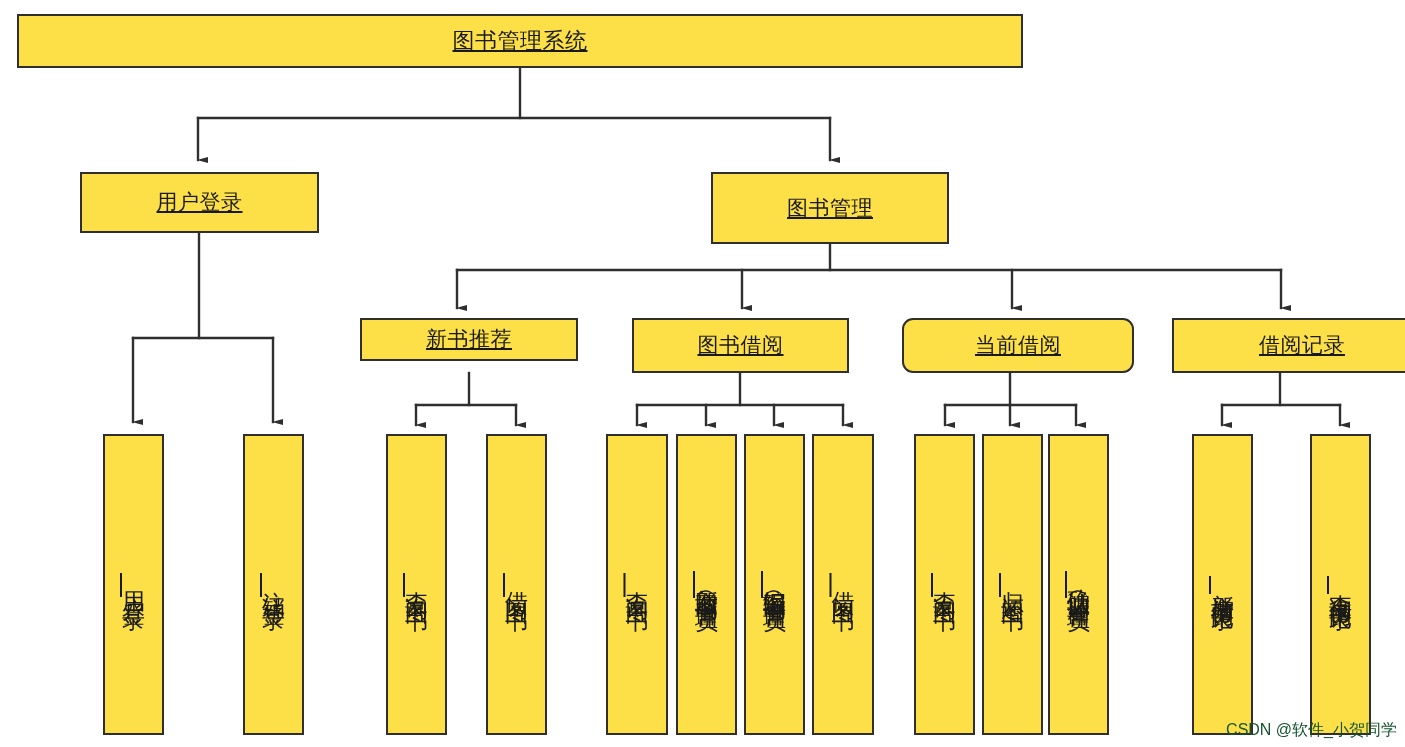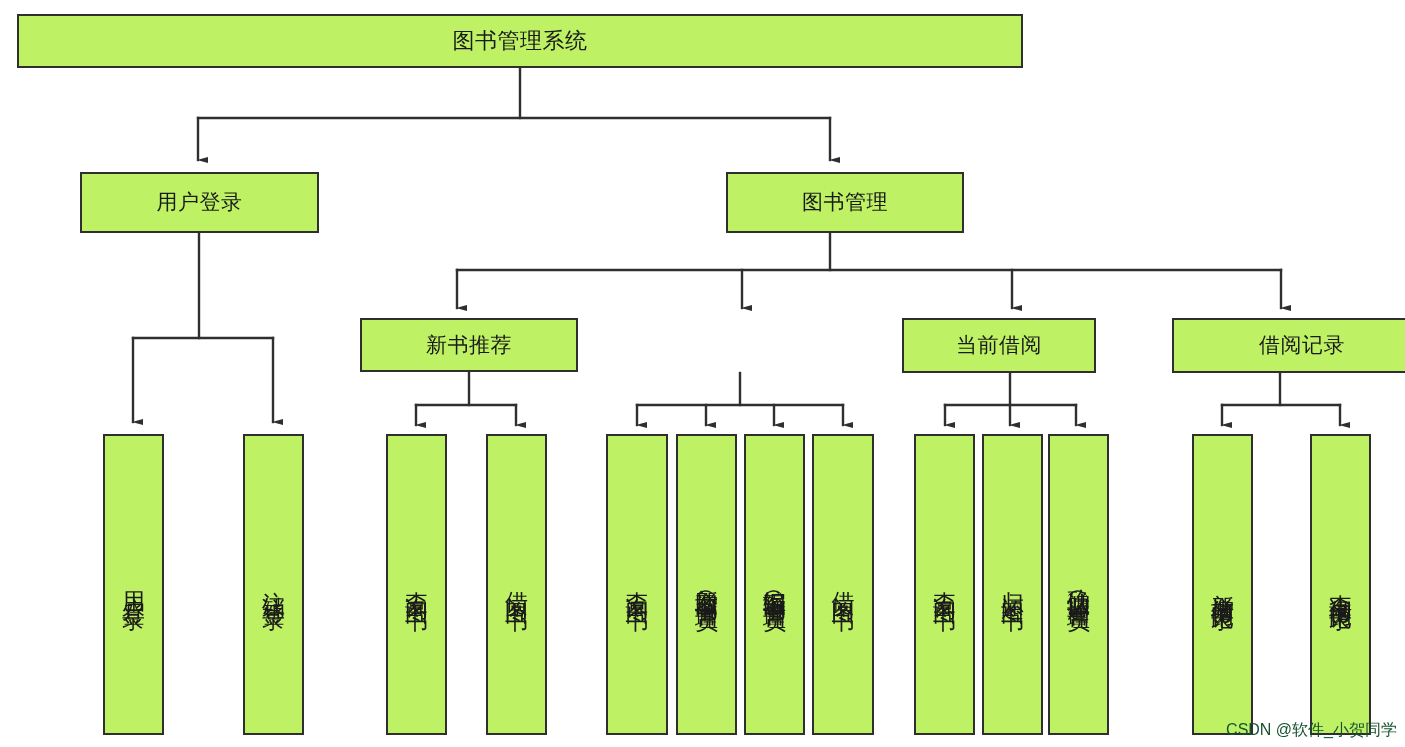--- a/index.html
+++ b/index.html
@@ -23,26 +23,27 @@
     left: 0;
     top: 0;
     width: 1405px;
     height: 747px;
     pointer-events: none;
   }
   .node {
     position: absolute;
     box-sizing: border-box;
     border: 2px solid #2f2f2f;
-    background: #bef264;
+    background: #fde047;
     display: flex;
     align-items: center;
     justify-content: center;
     color: #1a1a1a;
     z-index: 2;
+    text-decoration: underline;
   }
   .node-label {
     display: block;
     text-align: center;
     line-height: 1.05;
     white-space: nowrap;
   }
   
   .node.horizontal .node-label {
     font-size: 21px;
@@ -137,30 +138,33 @@
   </svg>
 
   <div class="node root horizontal" style="left:17px; top:14px; width:1006px; height:54px;">
     <span class="node-label">图书管理系统</span>
   </div>
 
   <div class="node horizontal" style="left:80px; top:172px; width:239px; height:61px;">
     <span class="node-label">用户登录</span>
   </div>
 
-  <div class="node horizontal" style="left:726px; top:172px; width:238px; height:61px;">
+  <div class="node horizontal" style="left:711px; top:172px; width:238px; height:72px;">
     <span class="node-label">图书管理</span>
   </div>
 
-  <div class="node horizontal" style="left:360px; top:318px; width:218px; height:54px;">
+  <div class="node horizontal" style="left:360px; top:318px; width:218px; height:43px;">
     <span class="node-label">新书推荐</span>
   </div>
 
-
-  <div class="node horizontal" style="left:902px; top:318px; width:194px; height:55px;">
+  <div class="node horizontal" style="left:632px; top:318px; width:217px; height:55px;">
+    <span class="node-label">图书借阅</span>
+  </div>
+
+  <div class="node horizontal" style="left:902px; top:318px; width:232px; height:55px;border-radius:11px;">
     <span class="node-label">当前借阅</span>
   </div>
 
   <div class="node horizontal" style="left:1172px; top:318px; width:260px; height:55px;">
     <span class="node-label">借阅记录</span>
   </div>
 
   <div class="node vertical" style="left:103px; top:434px; width:61px; height:301px;">
     <span class="node-label">用户登录</span>
   </div>

